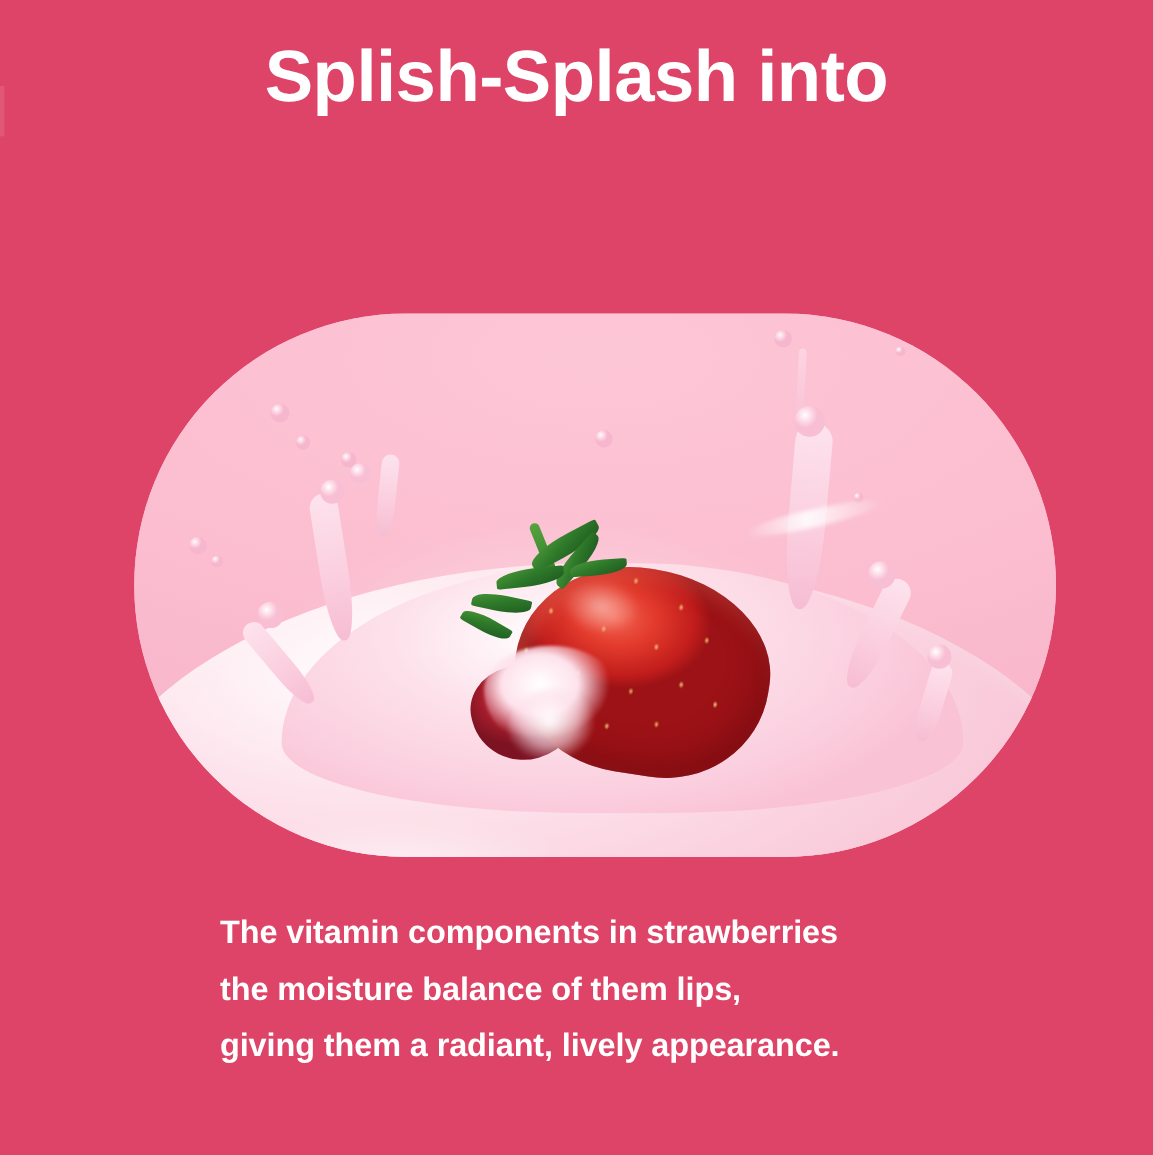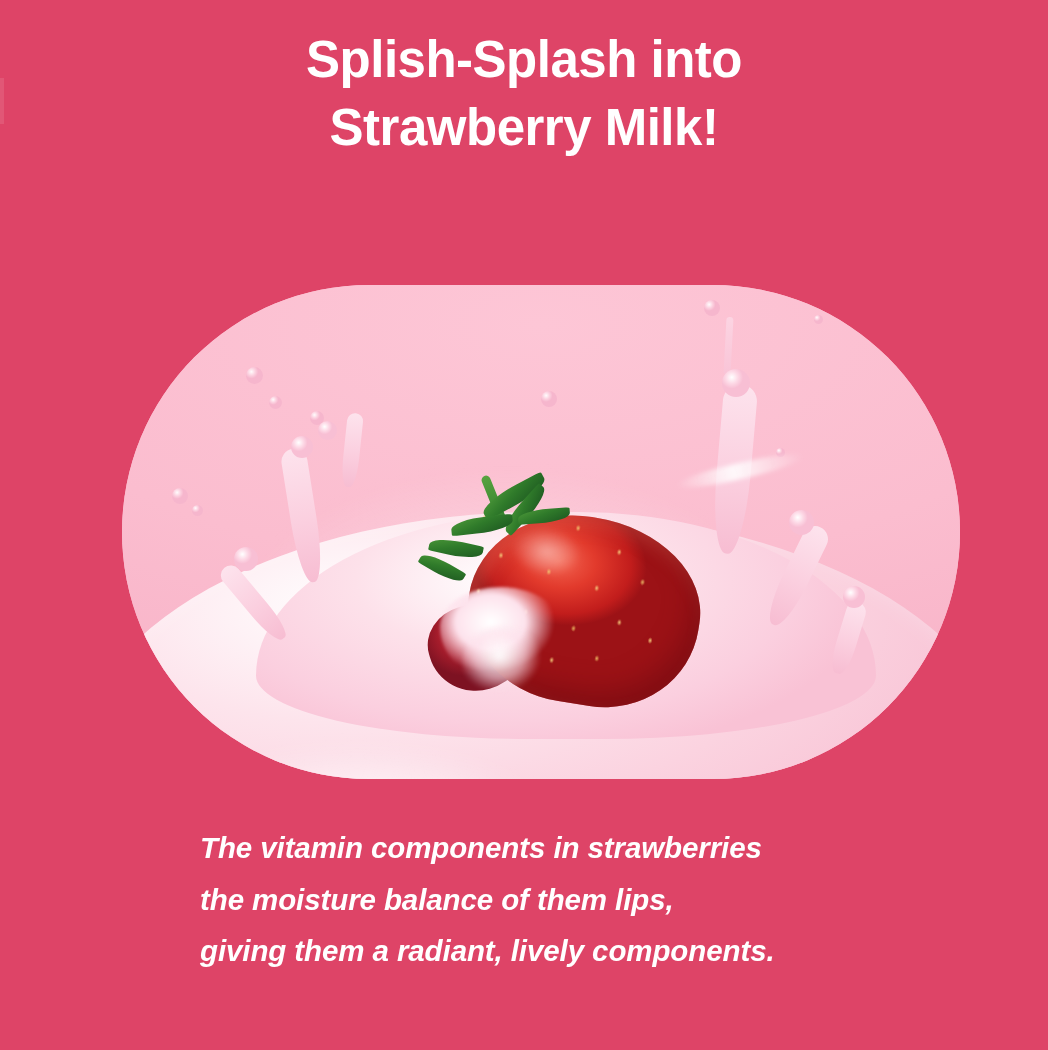--- a/index.html
+++ b/index.html
@@ -33,21 +33,21 @@
   }
 
   
   .headline {
     position:absolute;
     left:0; top:26px;
     width:1048px;
     text-align:center;
     color:#ffffff;
     font-weight:700;
-    font-size:51px;
+    font-size:66px;
     line-height:1.33;
     letter-spacing:-0.5px;
     font-stretch:condensed;
     -webkit-font-smoothing:antialiased;
   }
   .headline .hl-line { display:block; white-space:nowrap; }
 
   
   .photo-panel {
     position:absolute;
@@ -274,32 +274,31 @@
     left:200px; top:822px;
     width:720px;
     color:#ffffff;
     font-size:29.5px;
     font-weight:600;
     line-height:1.75;
     letter-spacing:-0.1px;
     font-stretch:condensed;
     -webkit-font-smoothing:antialiased;
   }
-  .body-copy .bc-line { display:block; white-space:nowrap;font-style:italic; }
+  .body-copy .bc-line { display:block; white-space:nowrap; }
 </style>
 </head>
 <body>
 
 <div class="banner">
 
   <div class="edge-artifact"></div>
 
   <h1 class="headline">
     <span class="hl-line">Splish-Splash into</span>
-    <span class="hl-line">Strawberry Milk!</span>
   </h1>
 
   <div class="photo-panel">
 
     <div class="milk-air"></div>
     <div class="milk-glow"></div>
 
     <div class="drop drop-1"></div>
     <div class="drop drop-2"></div>
     <div class="drop drop-3"></div>
@@ -348,16 +347,16 @@
       <div class="milk-overlay"></div>
       <div class="milk-overlay-2"></div>
     </div>
 
     <div class="streak"></div>
   </div>
 
   <p class="body-copy">
     <span class="bc-line">The vitamin components in strawberries</span>
     <span class="bc-line">the moisture balance of them lips,</span>
-    <span class="bc-line">giving them a radiant, lively components.</span>
+    <span class="bc-line">giving them a radiant, lively appearance.</span>
   </p>
 
 </div>
 
 </body></html>

